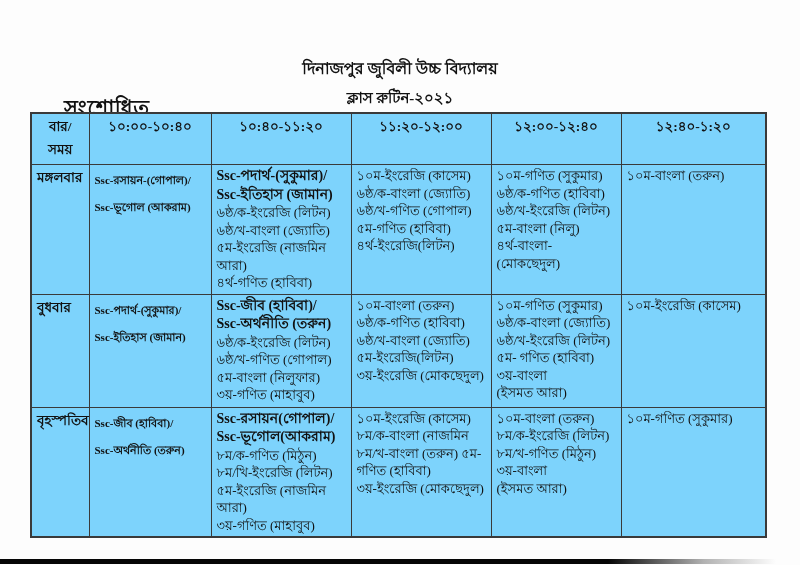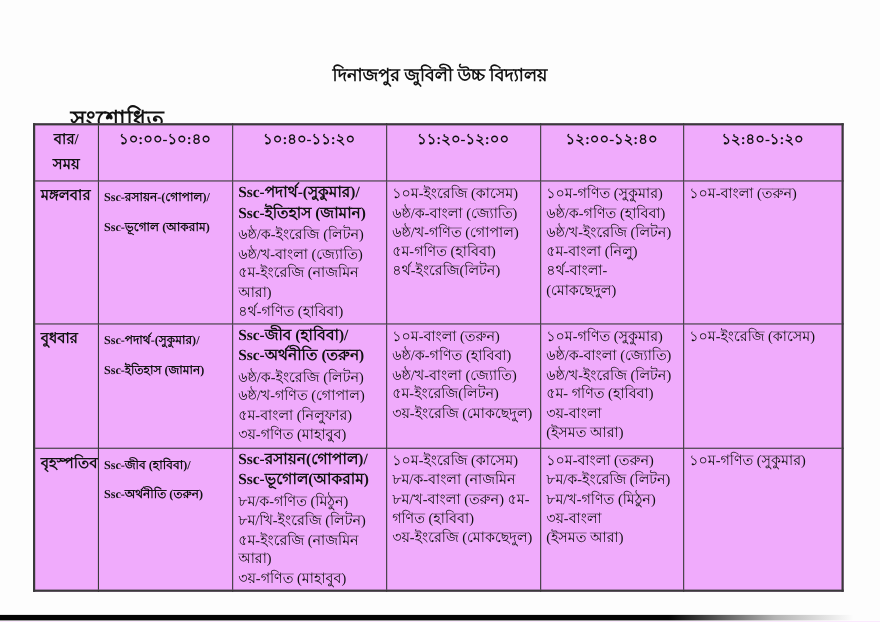--- a/index.html
+++ b/index.html
@@ -17,21 +17,21 @@
     position:absolute;left:0;top:56px;width:100%;
     text-align:center;font-size:16px;font-weight:bold;
   }
   .routine-title{
     position:absolute;left:0;top:86px;width:100%;
     text-align:center;font-size:15px;font-weight:bold;
   }
   table.routine{
     position:absolute;left:30px;top:112px;width:735px;
     border-collapse:collapse;table-layout:fixed;
-    background:#f0abfc;
+    background:#7dd3fc;
   }
   table.routine th,table.routine td{
     border:1px solid #3a3a3a;vertical-align:top;
     padding:2px 5px;overflow:hidden;
   }
   table.routine{border:2px solid #3a3a3a;}
   thead th{
     text-align:center;vertical-align:middle;font-weight:bold;
     font-size:13.5px;height:20px;padding:1px 2px;
   }
@@ -46,20 +46,21 @@
     position:absolute;left:0;bottom:1px;width:100%;height:5px;
     background:linear-gradient(to right,#050505 0%,#050505 76%,rgba(5,5,5,.3) 88%,rgba(5,5,5,0) 97%);
   }
 </style>
 </head>
 <body>
 
 <div class="page">
   <div class="revised">সংশোধিত</div>
   <div class="school-name">দিনাজপুর জুবিলী উচ্চ বিদ্যালয়</div>
+  <div class="routine-title">ক্লাস রুটিন-২০২১</div>
 
   <table class="routine">
     <colgroup>
       <col style="width:58px">
         <col style="width:122px">
         <col style="width:140px">
       <col style="width:140px">
         <col style="width:130px">
         <col style="width:145px">
     </colgroup>

